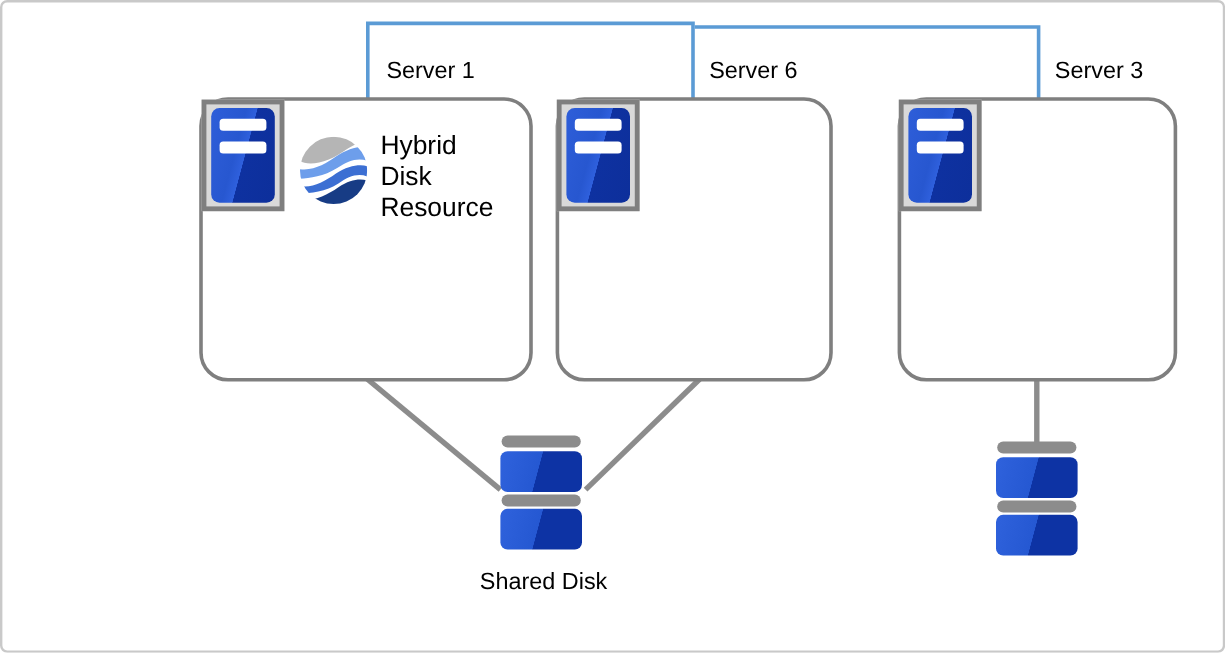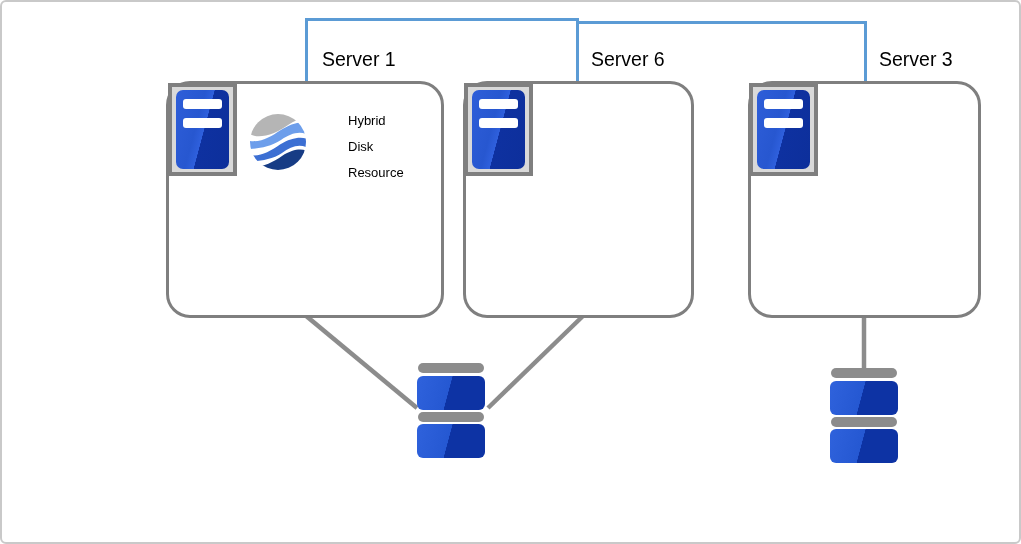--- a/index.html
+++ b/index.html
@@ -75,23 +75,22 @@
   .server-tower .bar.bar2 { top: 28px; }
 
   .resource-logo {
     position: absolute;
     left: 248px; top: 112px;
     width: 56px; height: 56px;
   }
   .resource-label {
     position: absolute;
     left: 315px; top: 106px;
-    font-size: 13px;
+    font-size: 22px;
     line-height: 26px;
-    margin-left: 31px;
   }
 
   .disk-icon {
     position: absolute;
     width: 68px;
     height: 95px;
   }
   .disk-icon.shared { left: 415px; top: 361px; }
   .disk-icon.single { left: 828px; top: 366px; }
   .disk-icon .cap {
@@ -182,20 +181,21 @@
     <div>Resource</div>
   </div>
 
   <div class="disk-icon shared">
     <div class="cap c1"></div>
     <div class="platter p1"></div>
     <div class="cap c2"></div>
     <div class="platter p2"></div>
   </div>
   <div class="disk-label shared">
+    <div>Shared Disk</div>
   </div>
 
   <div class="disk-icon single">
     <div class="cap c1"></div>
     <div class="platter p1"></div>
     <div class="cap c2"></div>
     <div class="platter p2"></div>
   </div>
 
 </div>

